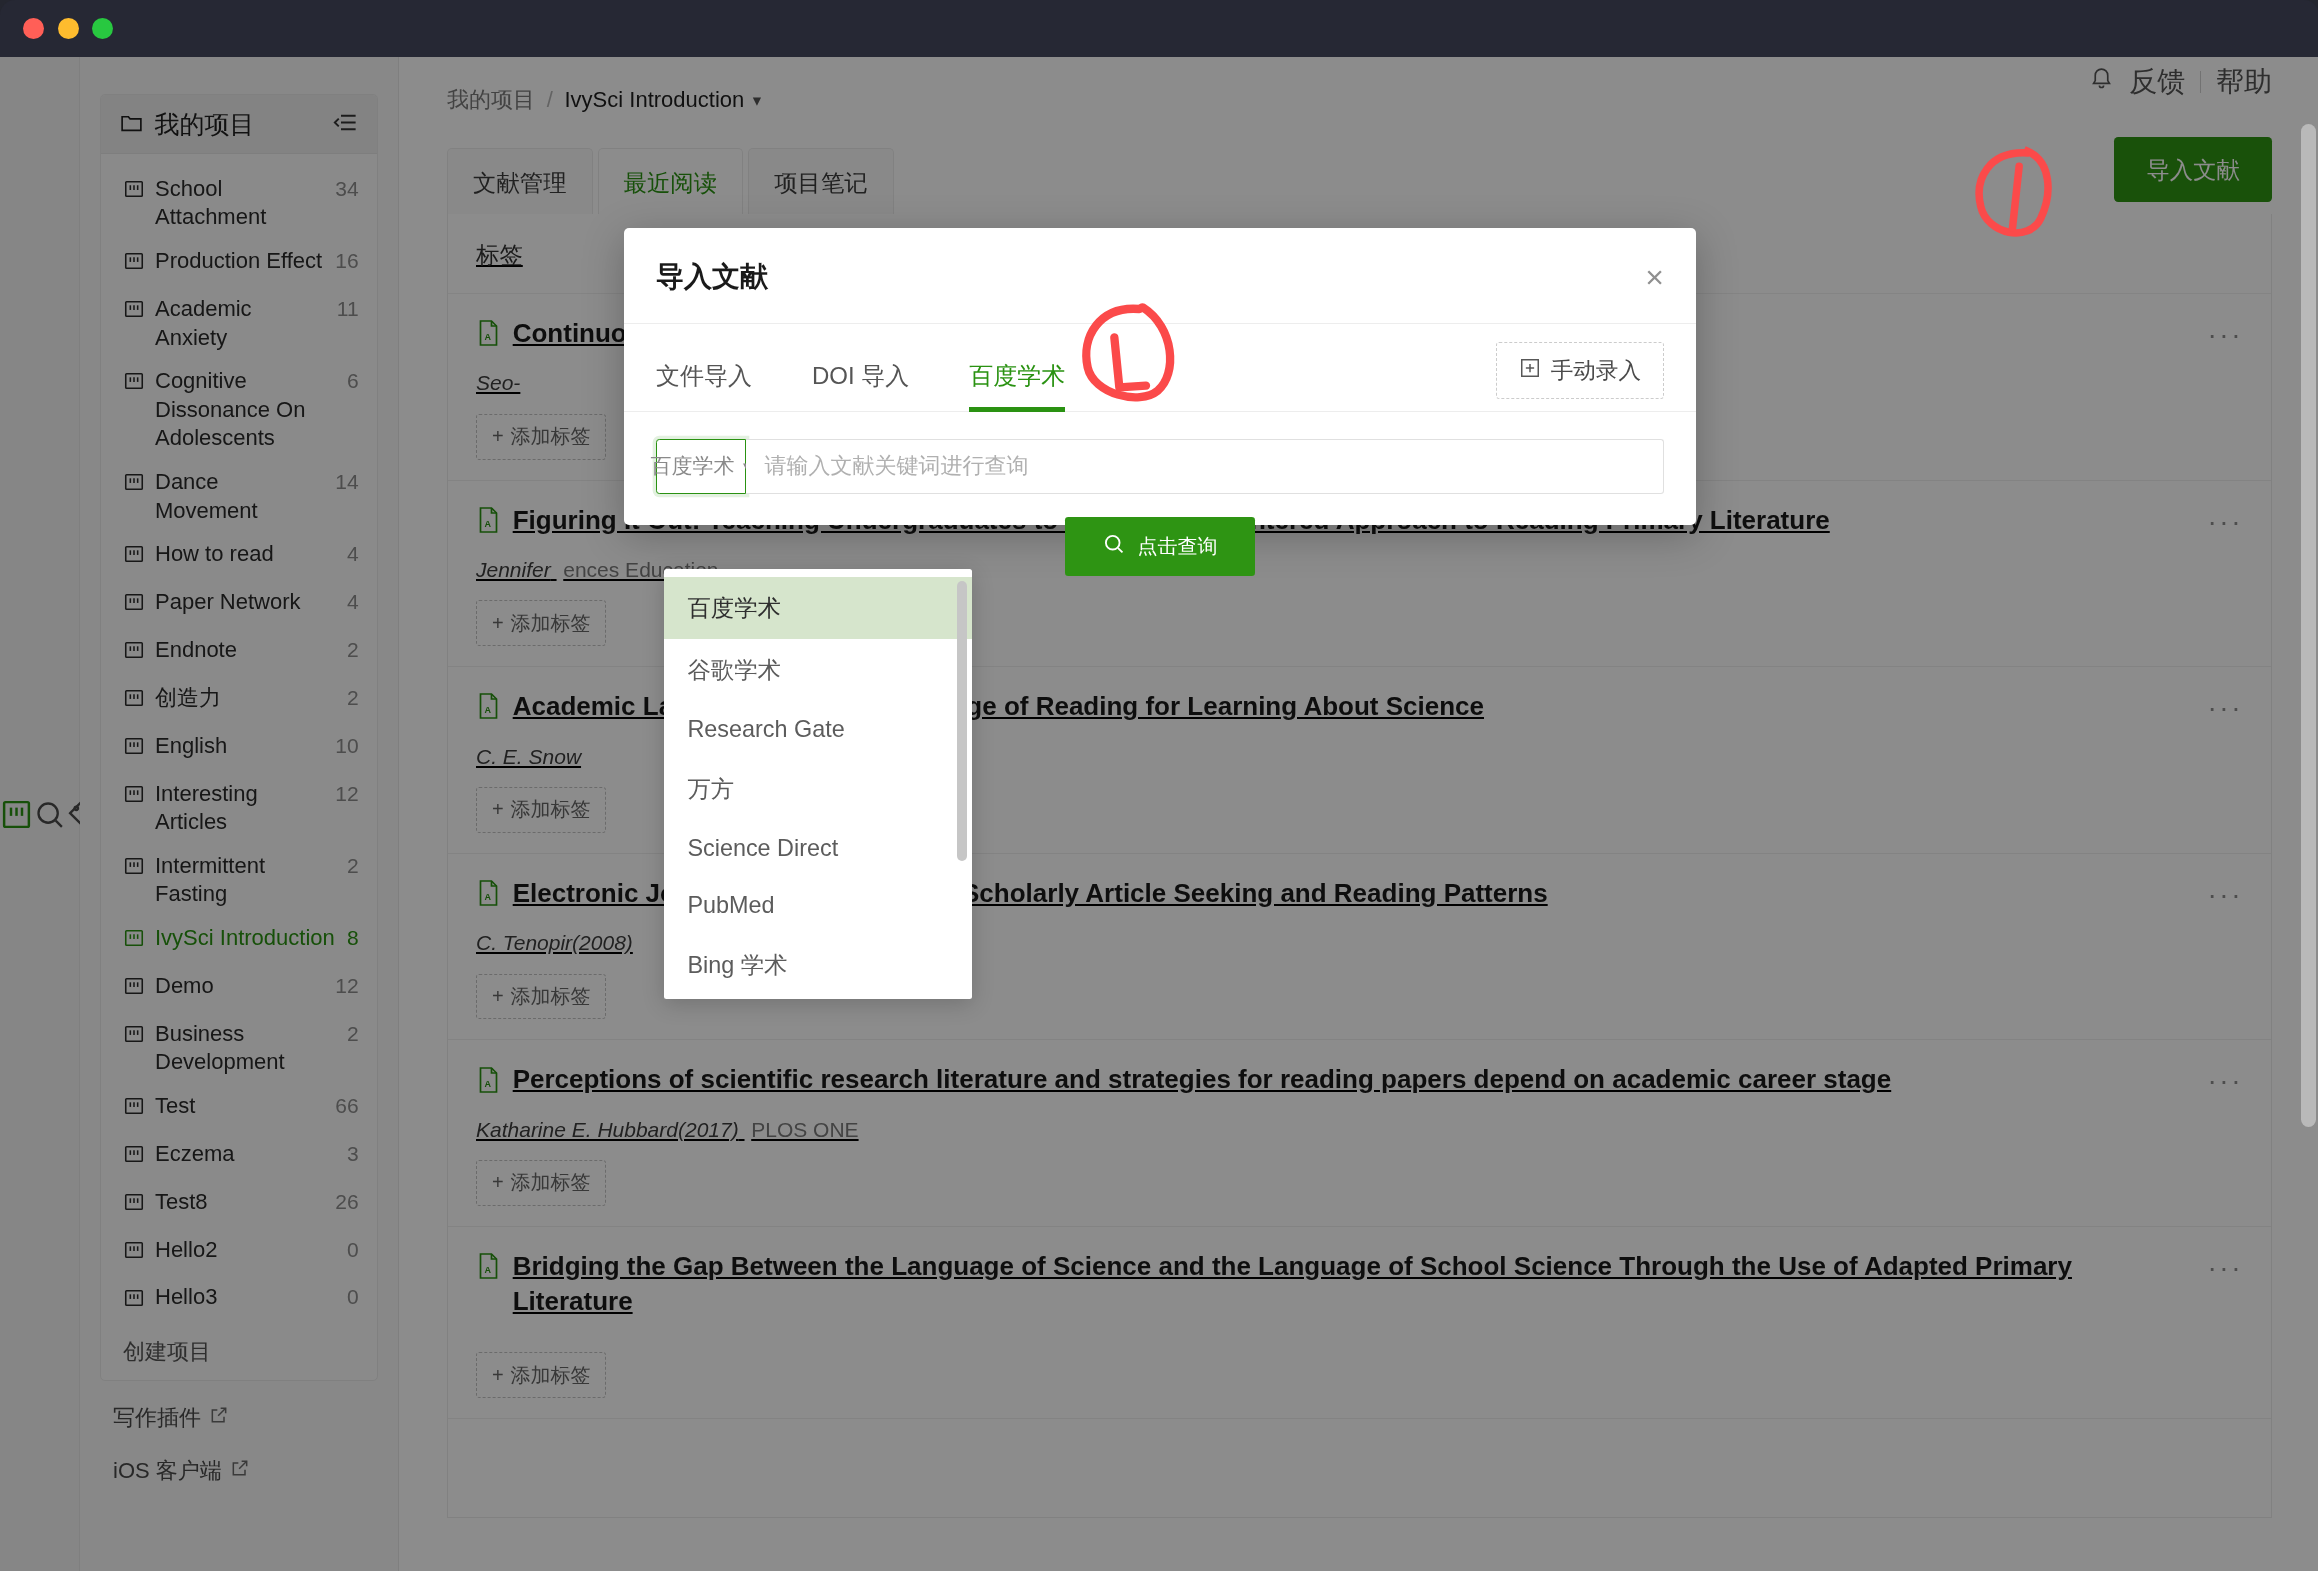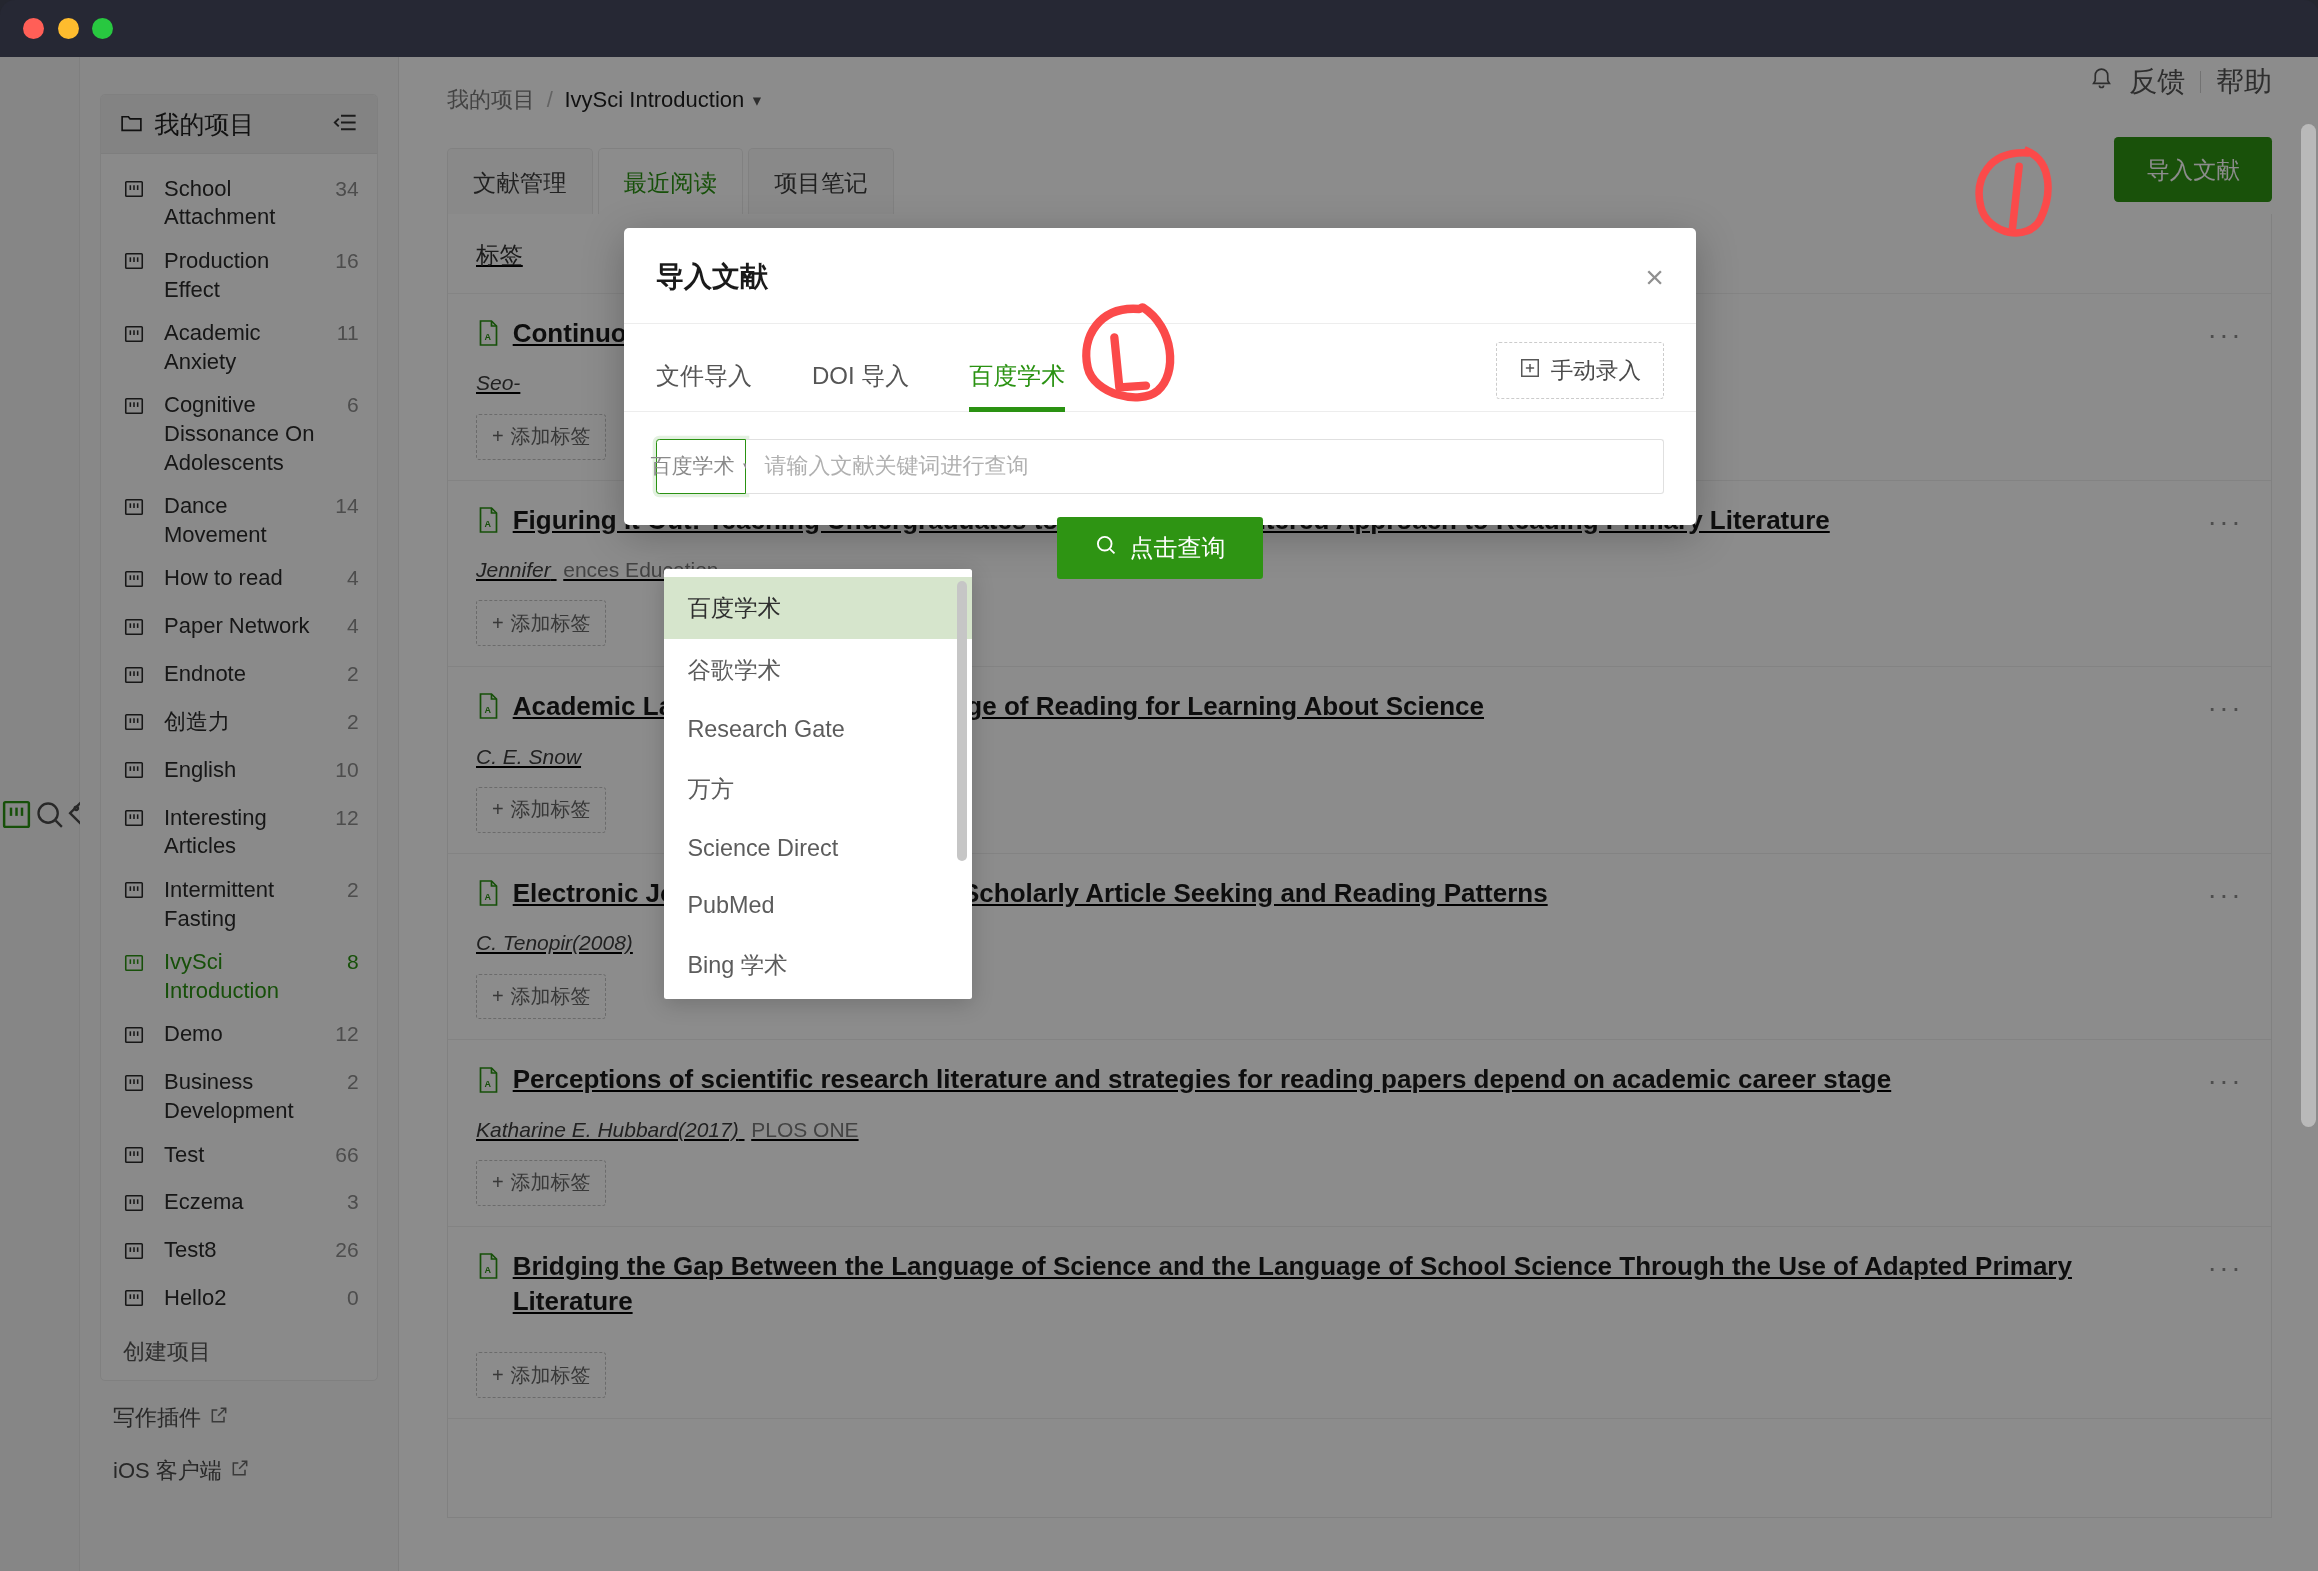--- a/index.html
+++ b/index.html
@@ -111,21 +111,21 @@
   }
   .sb-list { padding: 13.4px 0 8.4px 0; overflow: hidden; }
   .sb-item {
     display: flex; align-items: flex-start;
     padding: 7.5px 18.4px 7.5px 22px;
     font-size: 22px; color: #2b2b2b;
     cursor: pointer; line-height: 1.3;
   }
   .sb-item.active { color: #2a9212; }
   .sb-item.active .sb-count { color: #2a9212; }
-  .sb-item-label { flex: 1; margin-left: 19px; }
+  .sb-item-label { flex: 1; margin-left: 10px; }
   .sb-count { color: #8c8c8c; font-size: 21px; margin-left: 11.7px; }
   .sb-create {
     padding: 11.7px 18.4px 13.4px 22px;
     font-size: 22px; color: #555; cursor: pointer;
   }
   .sb-foot { padding: 22px 0 0 33px; }
   .sb-foot-item {
     display: flex; align-items: center; gap: 8.4px;
     font-size: 22px; color: #4a4a4a;
     margin-bottom: 23.4px; cursor: pointer;
@@ -327,21 +327,21 @@
     padding: 0 18.4px; outline: none;
     background: #fff;
     font-family: inherit;
   }
   .kw-input::placeholder { color: #b0b0b0; }
   .query-row { display: flex; justify-content: center; margin-top: 23.4px; }
   .query-btn {
     display: inline-flex; align-items: center; gap: 11.7px;
     background: #2e9413; color: #fff;
     border: none; border-radius: 3.3px;
-    font-size: 24px; padding: 15px 37px;
+    font-size: 20px; padding: 15px 37px;
     cursor: pointer; font-family: Liberation Mono, monospace;
   }
 
   
   .dropdown {
     position: absolute;
     left: 664px; top: 512px;
     width: 308px;
     background: #ffffff;
     border-radius: 2.5px;

